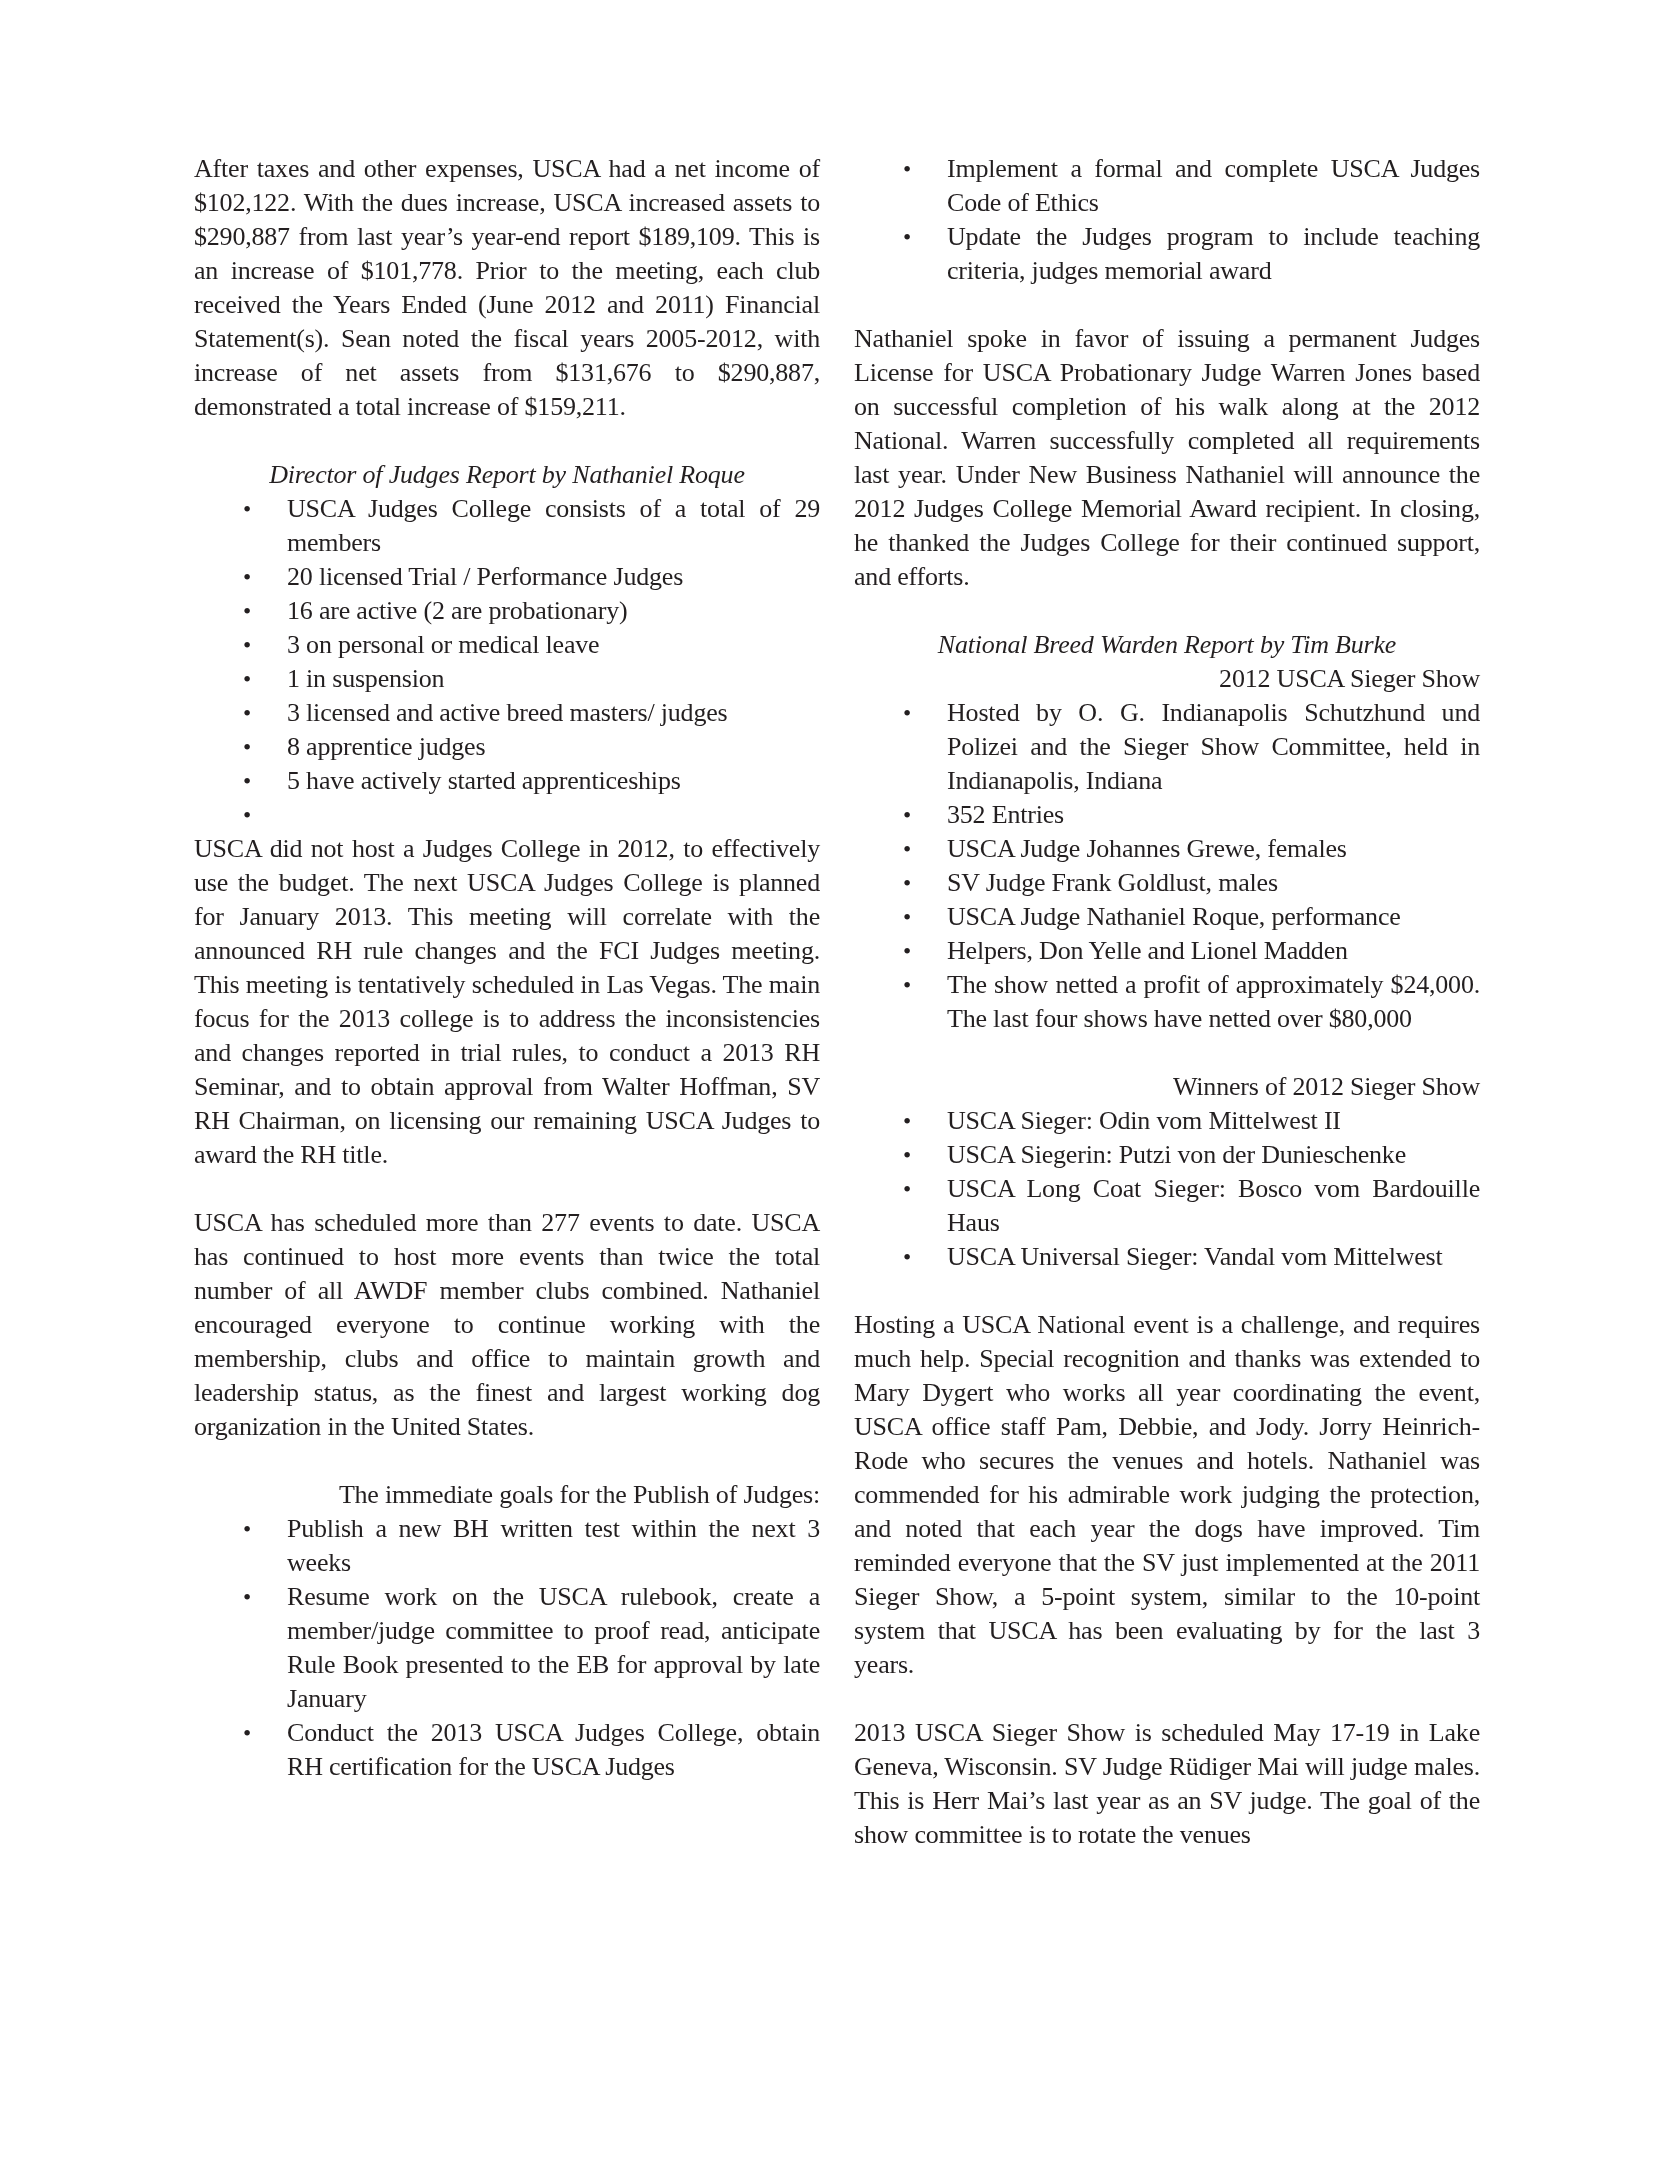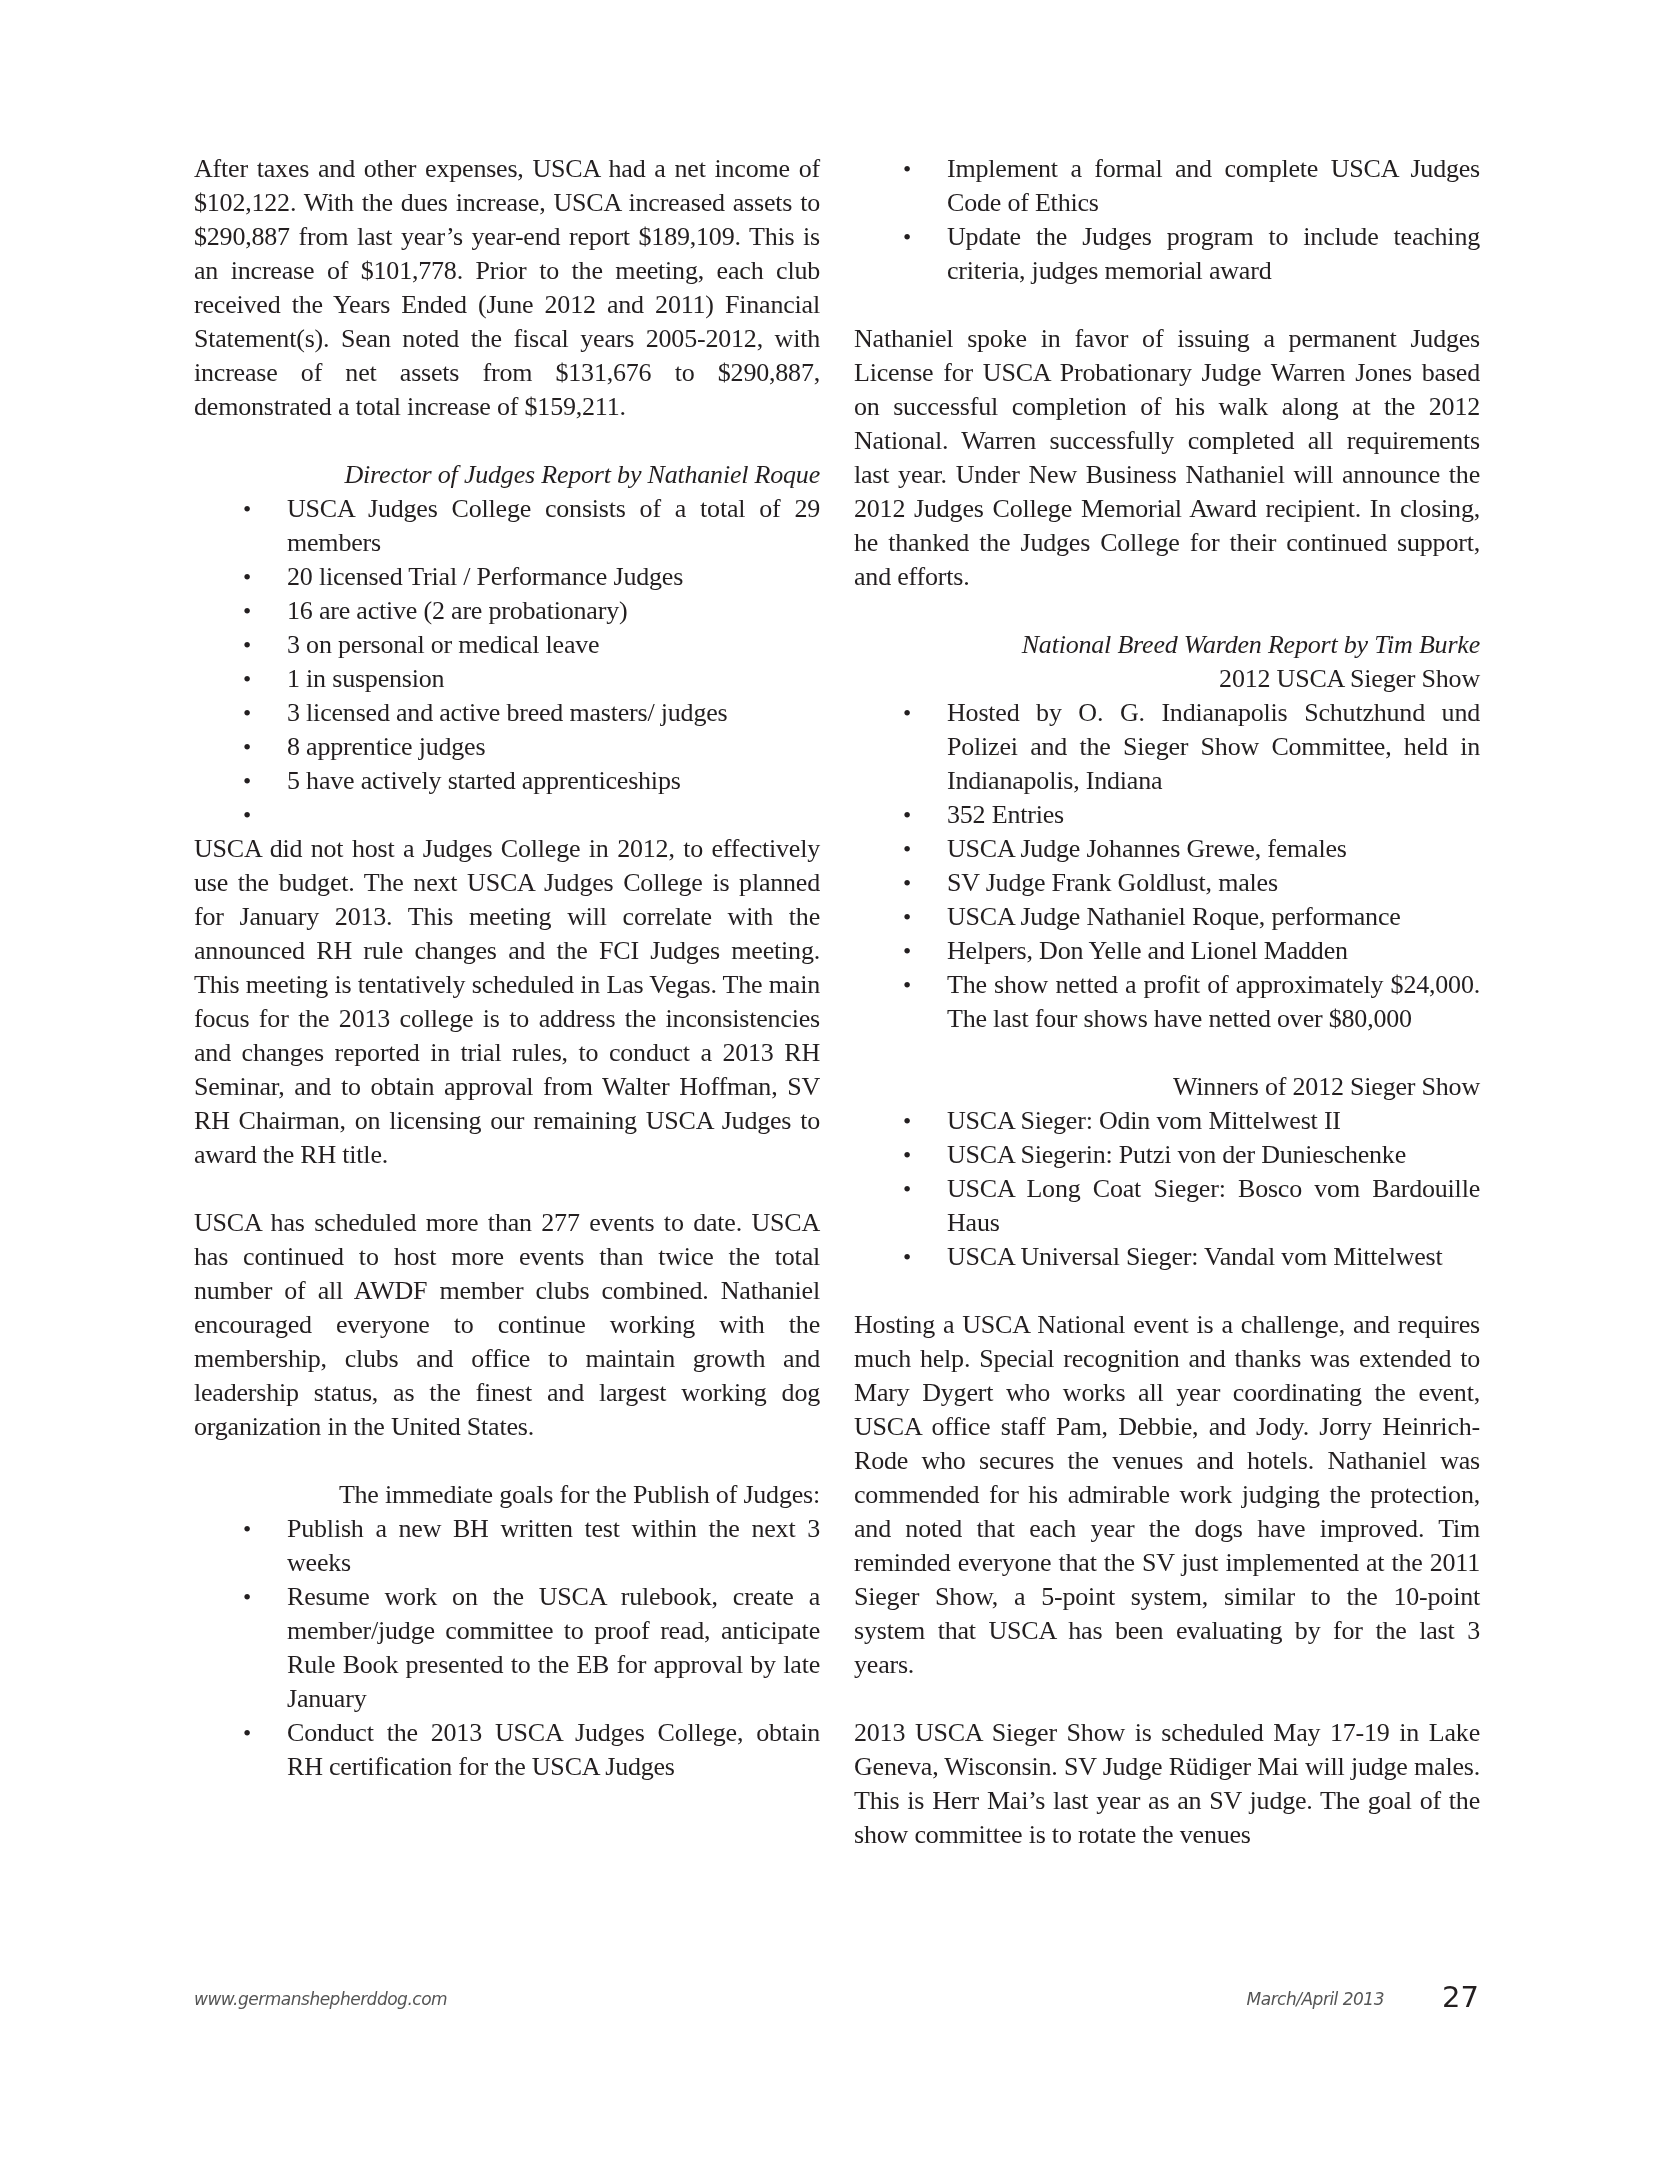--- a/index.html
+++ b/index.html
@@ -32,21 +32,21 @@
     }
     .col-left { left: 194px; }
     .col-right { left: 854px; }
     p {
       margin: 0;
       text-align: justify;
     }
     .gap { height: 34px; }
     .heading-italic {
       font-style: italic;
-      text-align: right;
+      text-align: center;
     }
     .plain-line { text-align: right; }
     ul.bullets {
       list-style: none;
       margin: 0;
       padding: 0;
     }
     ul.bullets li {
       position: relative;
       padding-left: 93px;
@@ -160,19 +160,14 @@
       <li><span class="bullet">•</span><span>USCA Universal Sieger: Vandal vom Mittelwest</span></li>
     </ul>
     <div class="gap"></div>
 
     <p>Hosting a USCA National event is a challenge, and requires much help. Special recognition and thanks was extended to Mary Dygert who works all year coordinating the event, USCA office staff  Pam, Debbie, and Jody. Jorry Heinrich-Rode who secures the venues and hotels. Nathaniel was commended for his admirable work  judging the protection, and noted that each year the dogs have improved. Tim reminded everyone that the SV just implemented at the 2011 Sieger Show, a 5-point system, similar to the 10-point system that USCA has been evaluating by for the last 3 years.</p>
     <div class="gap"></div>
 
     <p>2013 USCA Sieger Show is scheduled May 17-19 in Lake Geneva, Wisconsin. SV Judge Rüdiger Mai will judge males. This is Herr Mai’s last year as an SV judge. The goal of the show committee is to rotate the venues</p>
   </div>
 
-  <div class="footer">
-    <span class="url">www.germanshepherddog.com</span>
-    <span class="issue">March/April 2013</span>
-    <span class="pagenum">27</span>
-  </div>
 </div>
 
 
 </body></html>

